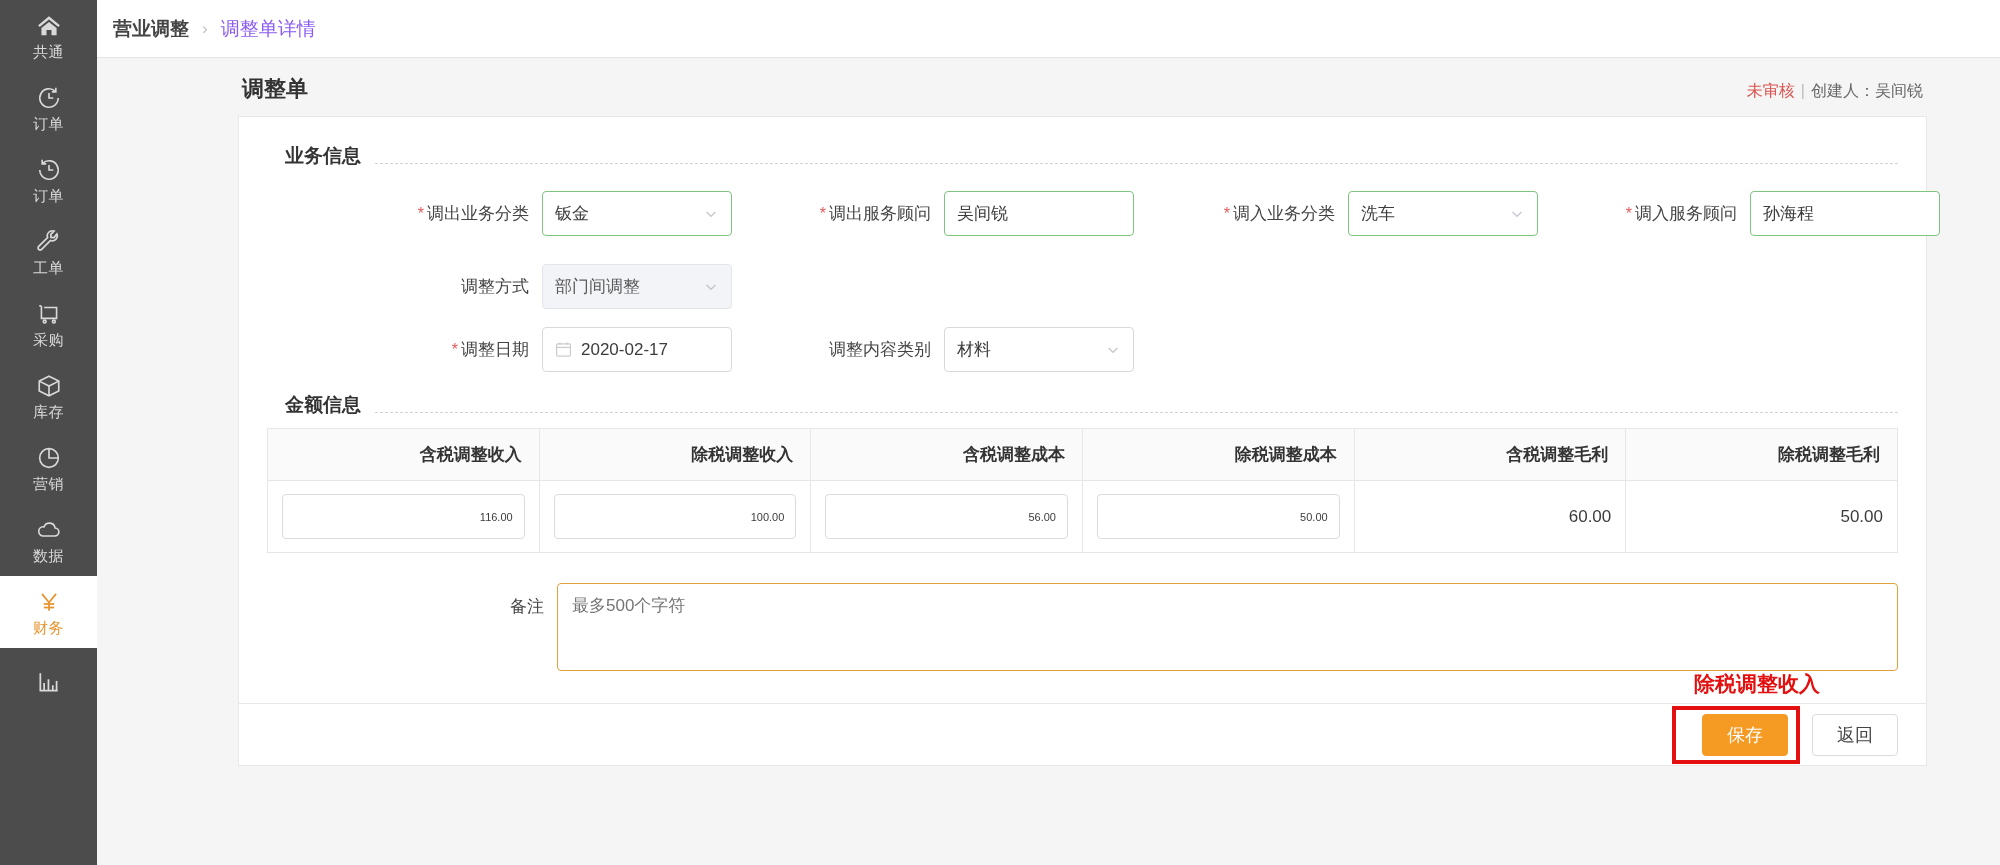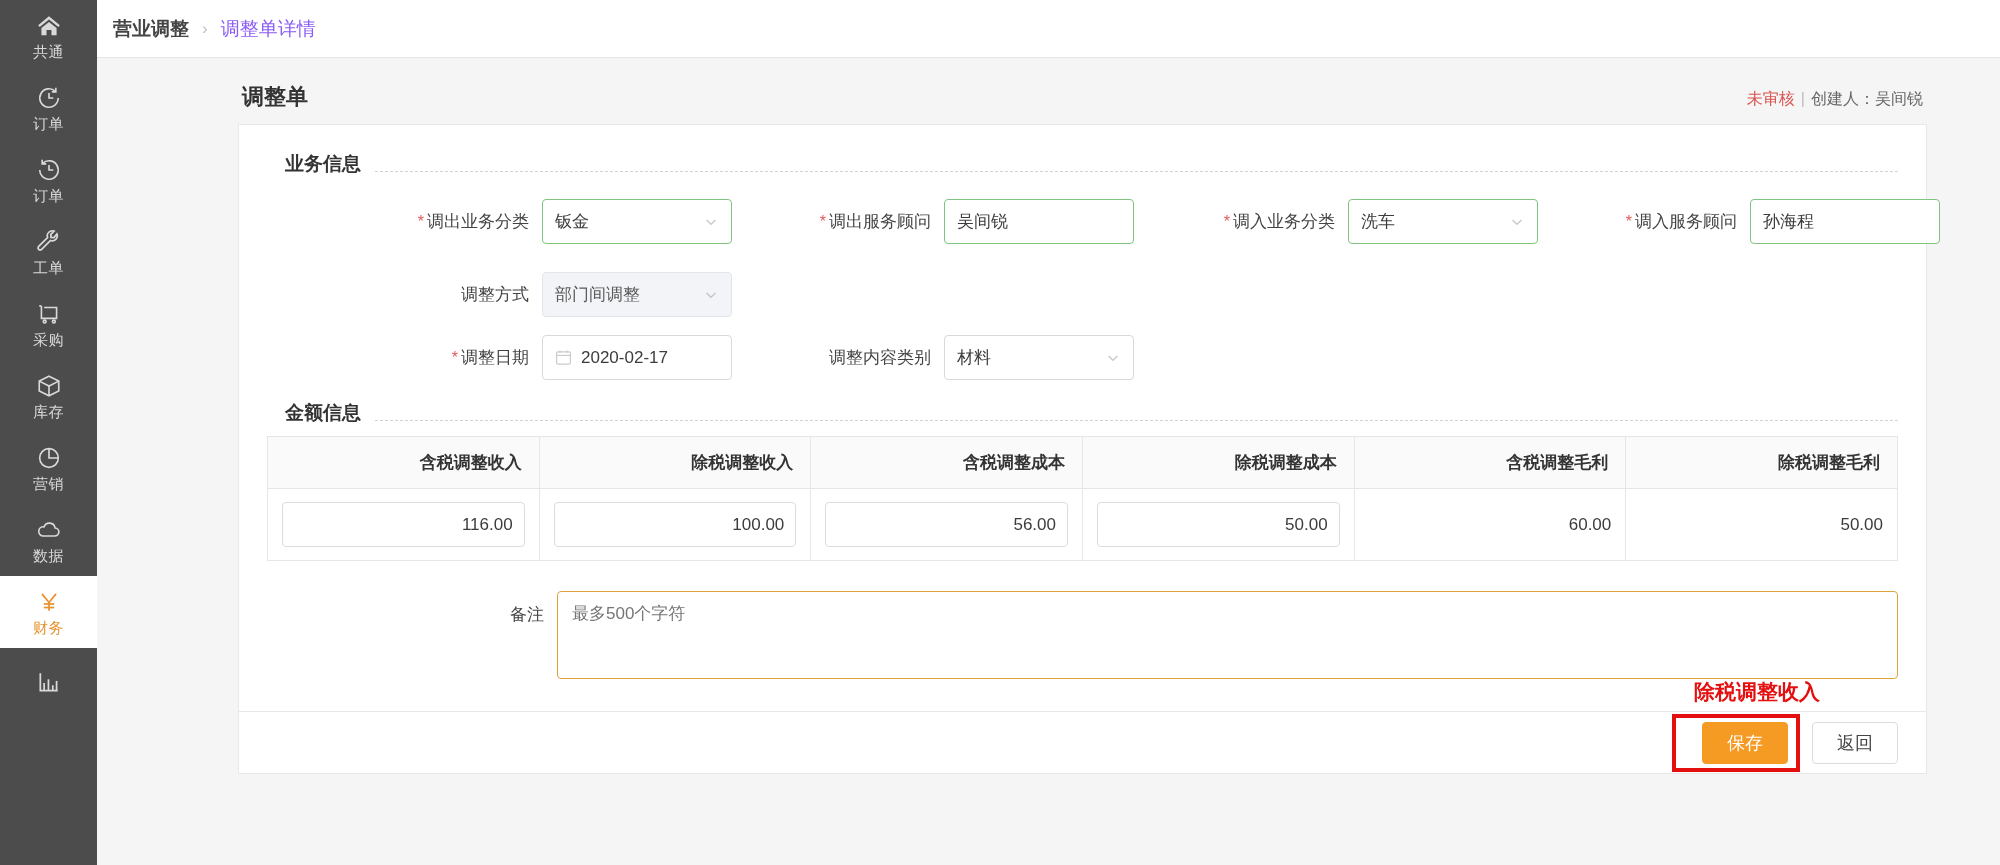--- a/index.html
+++ b/index.html
@@ -71,21 +71,21 @@
     overflow: hidden;
   }
 
   
   #title-row {
     display: flex;
     align-items: baseline;
     justify-content: space-between;
     padding: 16px 4px 12px 4px;
   }
-  #page-title { font-size: 22px; font-weight: bold; color: #333; margin-top: 8px; }
+  #page-title { font-size: 22px; font-weight: bold; color: #333; }
   #status-line { font-size: 16px; color: #666; }
   #status-badge { color: #d9534f; }
   .status-divider { color: #bbb; margin: 0 6px; }
 
   
   #form-card {
     background: #ffffff;
     border: 1px solid #e8e8e8;
     padding: 22px 28px 26px 28px;
   }
@@ -171,21 +171,21 @@
     padding: 11px 14px;
     height: 72px;
     vertical-align: middle;
     background: #fff;
   }
   .num-input {
     width: 100%;
     height: 45px;
     border: 1px solid #dcdcdc;
     border-radius: 4px;
-    font-size: 17px;
+    font-size: 11px;
     color: #3c3c3c;
     text-align: right;
     padding: 0 11px;
     background: #fff;
     font-family: inherit;
     outline: none;
   }
   .num-static {
     text-align: right;
     font-size: 17px;

